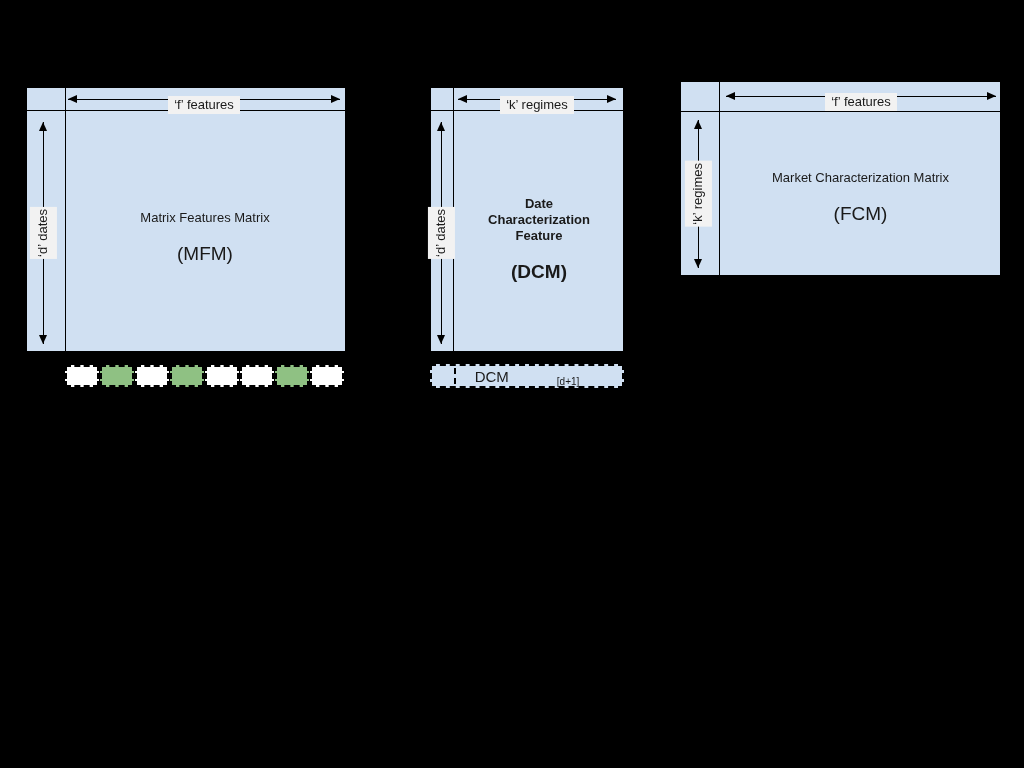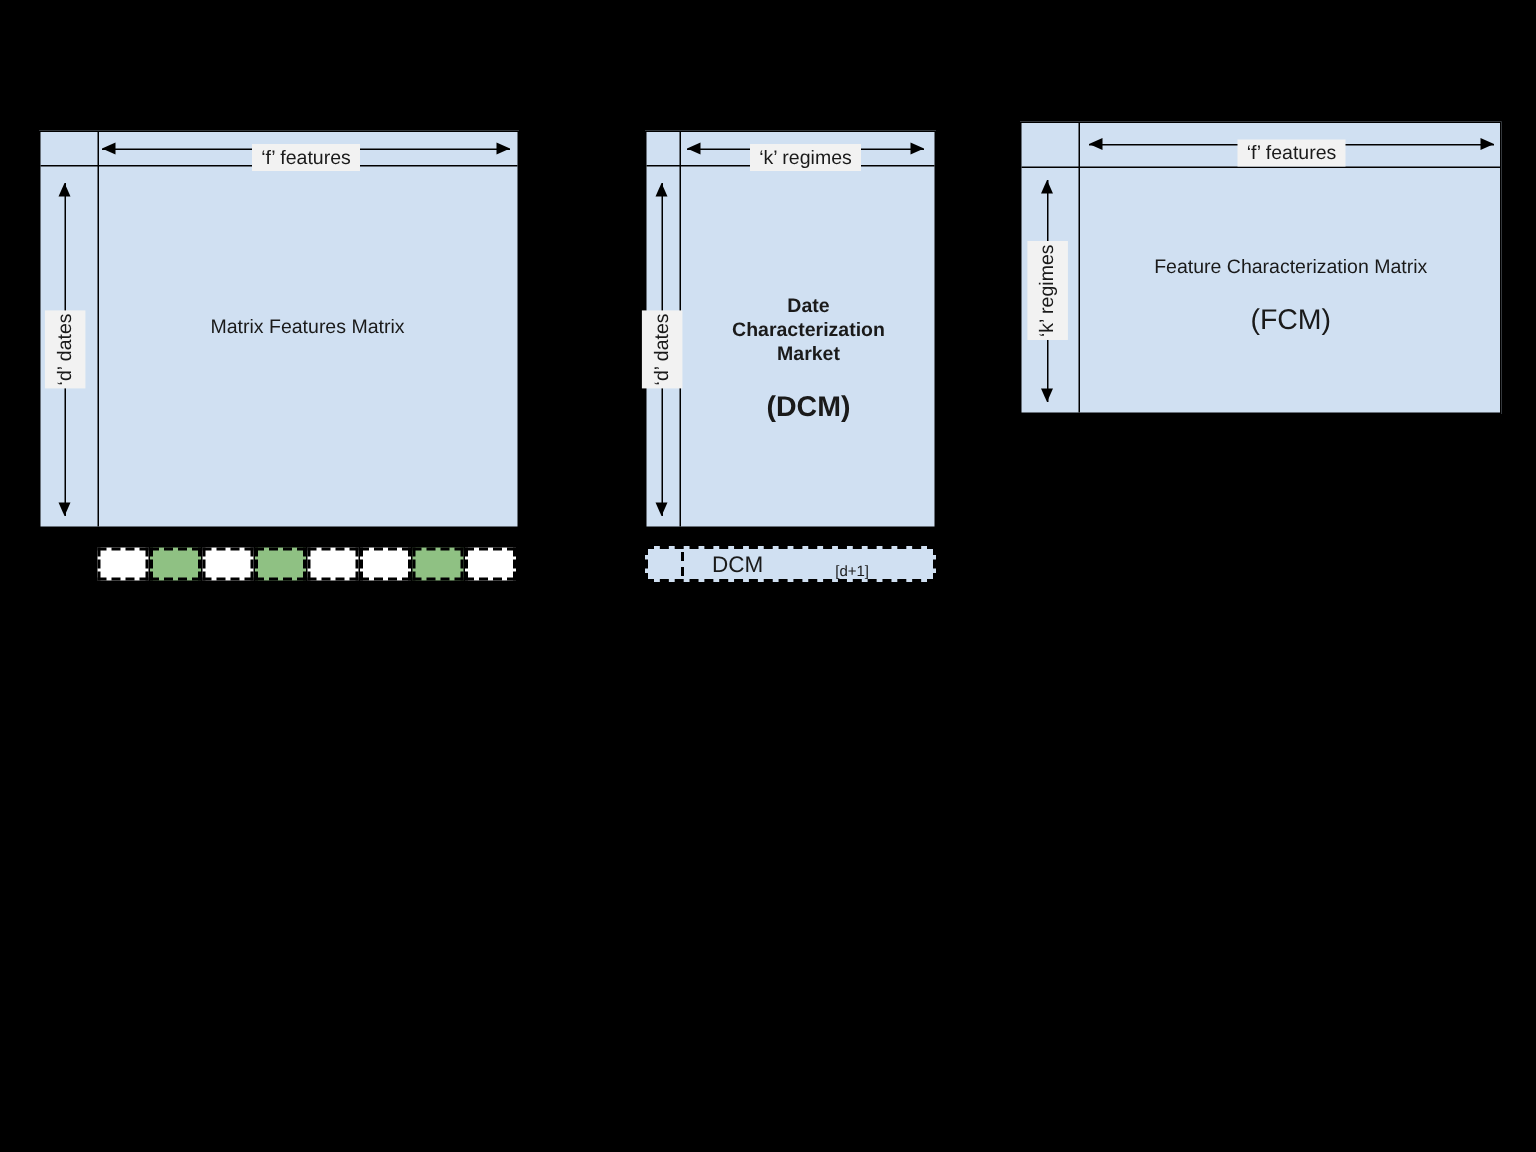--- a/index.html
+++ b/index.html
@@ -186,20 +186,21 @@
 
   <div class="v-arrow" style="left:34px; top:122px; width:18px; height:222px;">
     <span class="bar"></span>
     <span class="head up"></span>
     <span class="head down"></span>
     <span class="lbl chip">‘d’ dates</span>
   </div>
 
   <div class="caption" style="left:64px; top:210px; width:282px;">
     <span class="name">Matrix Features Matrix</span>
+    <span class="abbr">(MFM)</span>
   </div>
 
   <div class="vector-row" style="left:65px; top:365px; width:282px; height:22px; gap:1px;">
     <div class="vcell" style="width:34px; height:22px;"></div>
     <div class="vcell filled" style="width:34px; height:22px;"></div>
     <div class="vcell" style="width:34px; height:22px;"></div>
     <div class="vcell filled" style="width:34px; height:22px;"></div>
     <div class="vcell" style="width:34px; height:22px;"></div>
     <div class="vcell" style="width:34px; height:22px;"></div>
     <div class="vcell filled" style="width:34px; height:22px;"></div>
@@ -221,21 +222,21 @@
   <div class="v-arrow" style="left:432px; top:122px; width:18px; height:222px;">
     <span class="bar"></span>
     <span class="head up"></span>
     <span class="head down"></span>
     <span class="lbl chip">‘d’ dates</span>
   </div>
 
   <div class="caption" style="left:454px; top:196px; width:170px;font-weight:bold;">
     <span class="name">Date</span>
     <span class="name">Characterization</span>
-    <span class="name">Market</span>
+    <span class="name">Feature</span>
     <span class="abbr">(DCM)</span>
   </div>
 
   <div class="dcm-strip" style="left:430px; top:364px; width:194px; height:24px;">
     <span class="divider" style="left:22px;"></span>
     <span class="strip-label"><span>DCM</span><sub>[d+1]</sub></span>
   </div>
 
   <div class="matrix-block" style="left:680px; top:81px; width:321px; height:195px;">
     <div class="hdr-rule" style="top:29px;"></div>
@@ -250,17 +251,17 @@
   </div>
 
   <div class="v-arrow" style="left:689px; top:120px; width:18px; height:148px;">
     <span class="bar"></span>
     <span class="head up"></span>
     <span class="head down"></span>
     <span class="lbl chip">‘k’ regimes</span>
   </div>
 
   <div class="caption" style="left:720px; top:170px; width:281px;">
-    <span class="name">Feature Characterization Matrix</span>
+    <span class="name">Market Characterization Matrix</span>
     <span class="abbr">(FCM)</span>
   </div>
 
 </div>
 
 </body></html>

